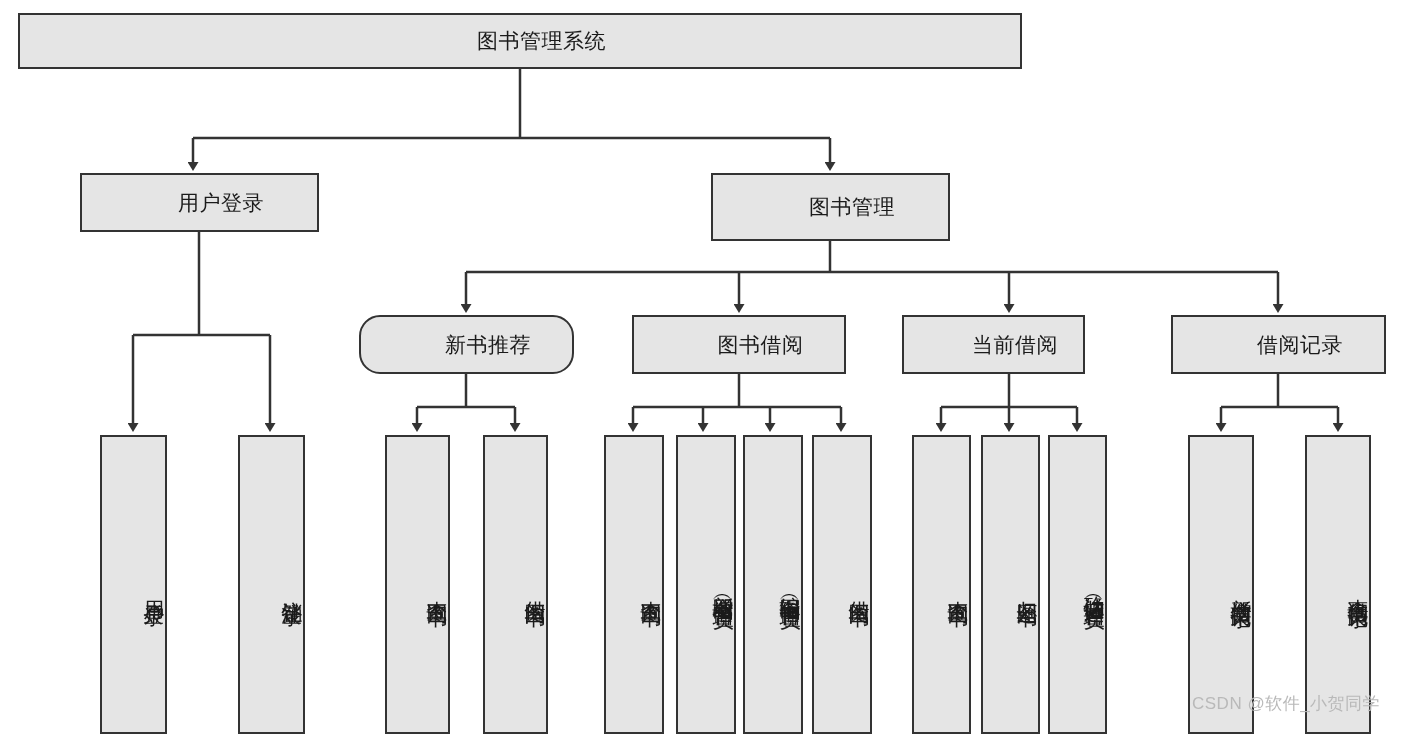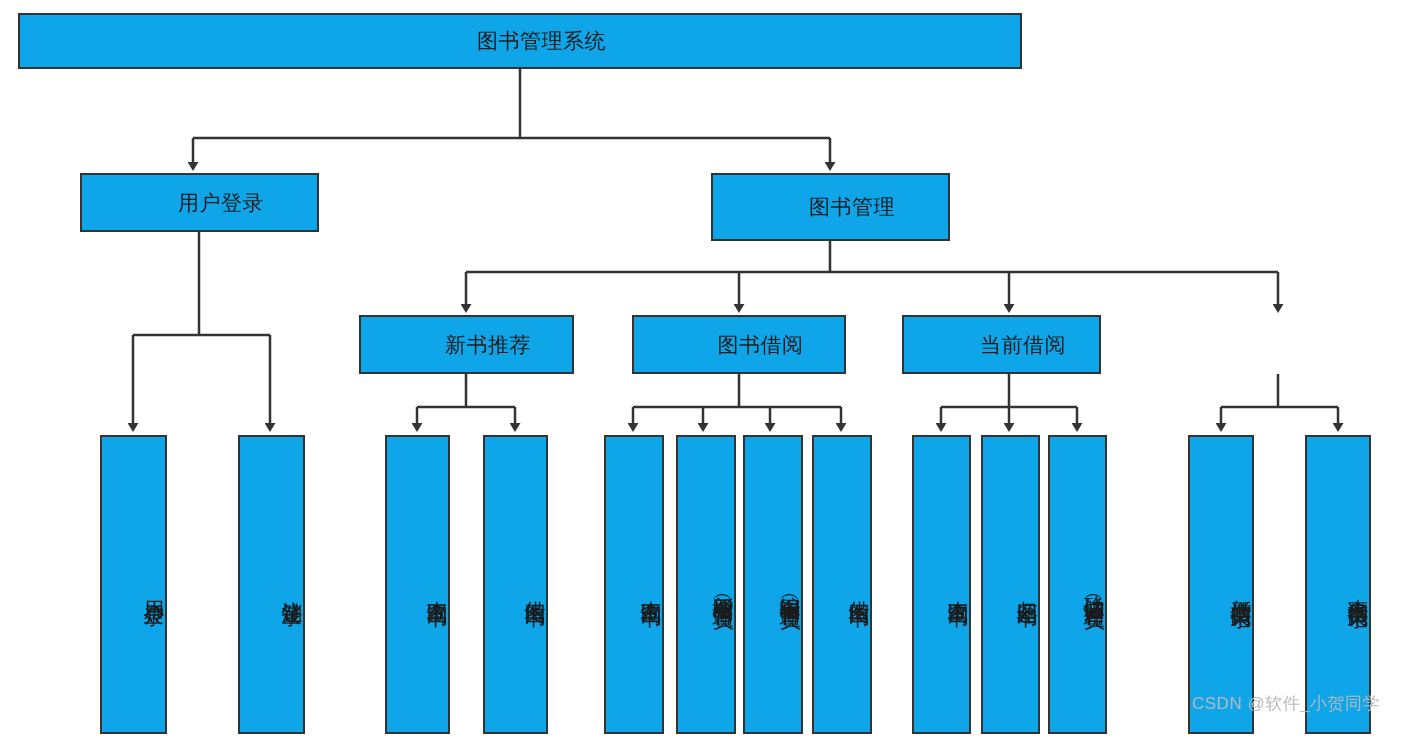--- a/index.html
+++ b/index.html
@@ -14,21 +14,21 @@
     position: relative;
     width: 1405px;
     height: 747px;
     background: #ffffff;
     overflow: hidden;
   }
   .node {
     position: absolute;
     box-sizing: border-box;
     border: 2px solid #333333;
-    background: #0ea5e9;
+    background: #e5e5e5;
     display: flex;
     align-items: center;
     justify-content: center;
     color: #1b1b1b;
     padding-left: 43px;
   }
   .node.horiz {
     font-size: 21px;
     letter-spacing: 0.5px;
   }
@@ -124,28 +124,31 @@
     <span class="nlabel">图书管理系统</span>
   </div>
 
   <div class="node horiz" style="left:80px; top:173px; width:239px; height:59px;">
     <span class="nlabel">用户登录</span>
   </div>
   <div class="node horiz" style="left:711px; top:173px; width:239px; height:68px;">
     <span class="nlabel">图书管理</span>
   </div>
 
-  <div class="node horiz" style="left:359px; top:315px; width:215px; height:59px;">
+  <div class="node horiz" style="left:359px; top:315px; width:215px; height:59px;border-radius:21px;">
     <span class="nlabel">新书推荐</span>
   </div>
   <div class="node horiz" style="left:632px; top:315px; width:214px; height:59px;">
     <span class="nlabel">图书借阅</span>
   </div>
-  <div class="node horiz" style="left:902px; top:315px; width:199px; height:59px;text-align:right;">
+  <div class="node horiz" style="left:902px; top:315px; width:183px; height:59px;text-align:right;">
     <span class="nlabel">当前借阅</span>
+  </div>
+  <div class="node horiz" style="left:1171px; top:315px; width:215px; height:59px;">
+    <span class="nlabel">借阅记录</span>
   </div>
 
   <div class="node vert" style="left:100px; top:435px; width:67px; height:299px;">
     <span class="nlabel">用户登录</span>
   </div>
   <div class="node vert" style="left:238px; top:435px; width:67px; height:299px;">
     <span class="nlabel">注销登录</span>
   </div>
 
   <div class="node vert" style="left:385px; top:435px; width:65px; height:299px;">

